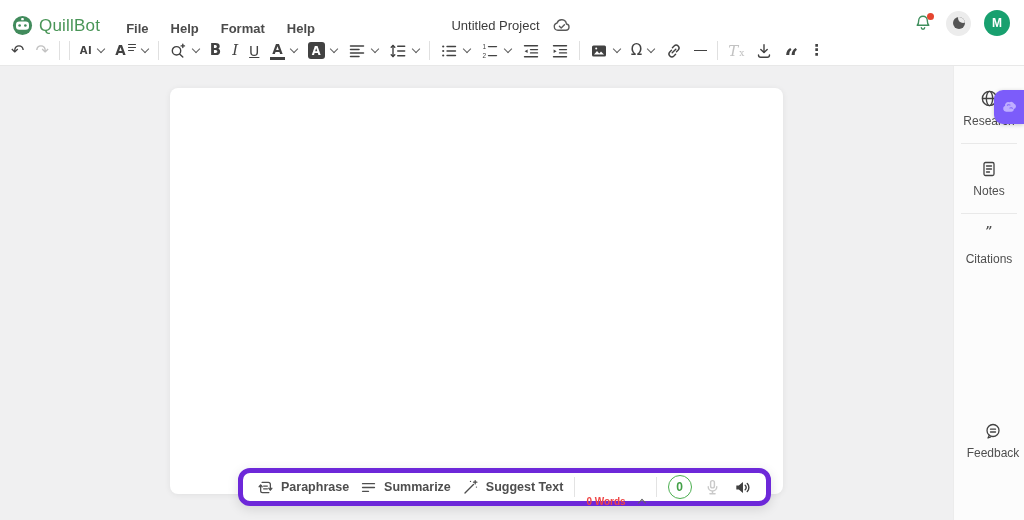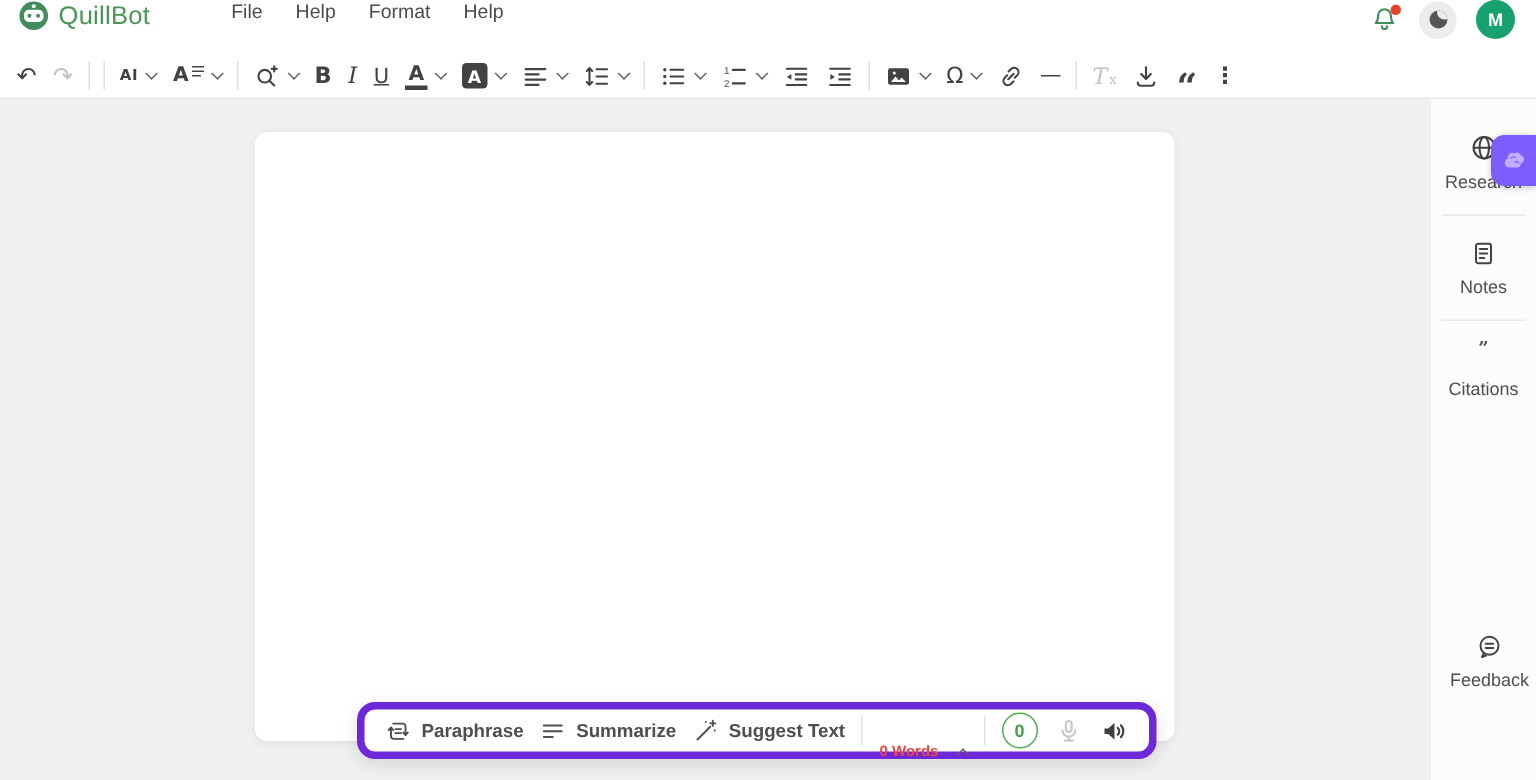--- a/index.html
+++ b/index.html
@@ -10,25 +10,25 @@
   *{box-sizing:border-box;}
   html,body{margin:0;padding:0;}
   body{
     width:1024px;height:520px;position:relative;overflow:hidden;background:#fff;
     font-family:"Liberation Sans","DejaVu Sans",sans-serif;color:#3a3a3a;cursor:default;
   }
   [data-interactable="true"]{cursor:pointer;}
   button{background:none;border:none;padding:0;font:inherit;color:inherit;display:inline-flex;align-items:center;}
 
   
-  .header{position:absolute;top:0;left:0;right:0;height:36px;display:flex;align-items:flex-start;padding:0 10px;background:#fff;gap:28px;}
+  .header{position:absolute;top:0;left:0;right:0;height:36px;display:flex;align-items:flex-end;padding:0 10px;background:#fff;}
   .logo{display:flex;align-items:center;gap:6px;margin-left:2px;}
   .logo-text{font-size:17px;font-weight:500;color:var(--brand-green);letter-spacing:.2px;}
   .menus{display:flex;gap:22px;margin-left:26px;}
-  .menu{font-size:13px;color:#4b4b4b;}
+  .menu{font-size:13px;color:#4b4b4b;font-weight:bold;}
   .title-group{position:absolute;left:50%;transform:translateX(-50%);display:flex;align-items:center;gap:12px;}
   .title{font-size:13px;color:#3c3c3c;}
   .cloud-svg{color:#5a5a5a;}
   .header-right{margin-left:auto;display:flex;align-items:center;gap:13px;padding-right:4px;}
   .bell-wrap{position:relative;display:inline-flex;}
   .bell-svg{color:#3F8F5D;}
   .bell-dot{position:absolute;top:0px;right:-1px;width:7px;height:7px;border-radius:50%;background:var(--notification-red);}
   .moon-btn{width:25px;height:25px;border-radius:50%;background:#ECECEC;justify-content:center;}
   .moon{width:12px;height:12px;border-radius:50%;background:#555;position:relative;overflow:hidden;}
   .moon::after{content:"";position:absolute;width:10px;height:10px;border-radius:50%;background:#ECECEC;top:-4px;left:5px;}
@@ -104,20 +104,27 @@
       <rect x="9.6" y="3.2" width="2.8" height="2.4" rx="1" fill="#fff"></rect>
     </svg>
     <span class="logo-text" data-interactable="false">QuillBot</span>
   </div>
   <nav class="menus" data-interactable="false">
     <span class="menu" data-interactable="true">File</span>
     <span class="menu" data-interactable="true">Help</span>
     <span class="menu" data-interactable="true">Format</span>
     <span class="menu" data-interactable="true">Help</span>
   </nav>
+  <div class="title-group" data-interactable="false">
+    <span class="title" data-interactable="true">Untitled Project</span>
+    <svg class="cloud-svg" data-interactable="false" width="21" height="21" viewBox="0 0 20 20" fill="none" stroke="currentColor" stroke-width="1.3" stroke-linecap="round" stroke-linejoin="round">
+      <path d="M6.2 14.5 h7.6 a3 3 0 0 0 0.5 -5.95 A4.6 4.6 0 0 0 5.4 7.6 a3.5 3.5 0 0 0 0.8 6.9 z"></path>
+      <path d="M7.6 10.8 l1.7 1.6 3.1 -3.2"></path>
+    </svg>
+  </div>
   <div class="header-right" data-interactable="false">
     <button class="bell-wrap" data-interactable="true">
       <svg class="bell-svg" data-interactable="false" width="20" height="20" viewBox="0 0 20 20" fill="none" stroke="currentColor" stroke-width="1.4" stroke-linecap="round" stroke-linejoin="round">
         <path d="M10 3.2 c2.5 0 4.3 1.9 4.3 4.4 c0 3.2 0.9 4.1 1.5 4.7 H4.2 c0.6 -0.6 1.5 -1.5 1.5 -4.7 C5.7 5.1 7.5 3.2 10 3.2 z"></path>
         <path d="M8.3 14.6 a1.7 1.7 0 0 0 3.4 0"></path>
       </svg>
       <i class="bell-dot" data-interactable="false"></i>
     </button>
     <button class="moon-btn" data-interactable="true">
       <i class="moon" data-interactable="false"></i>

